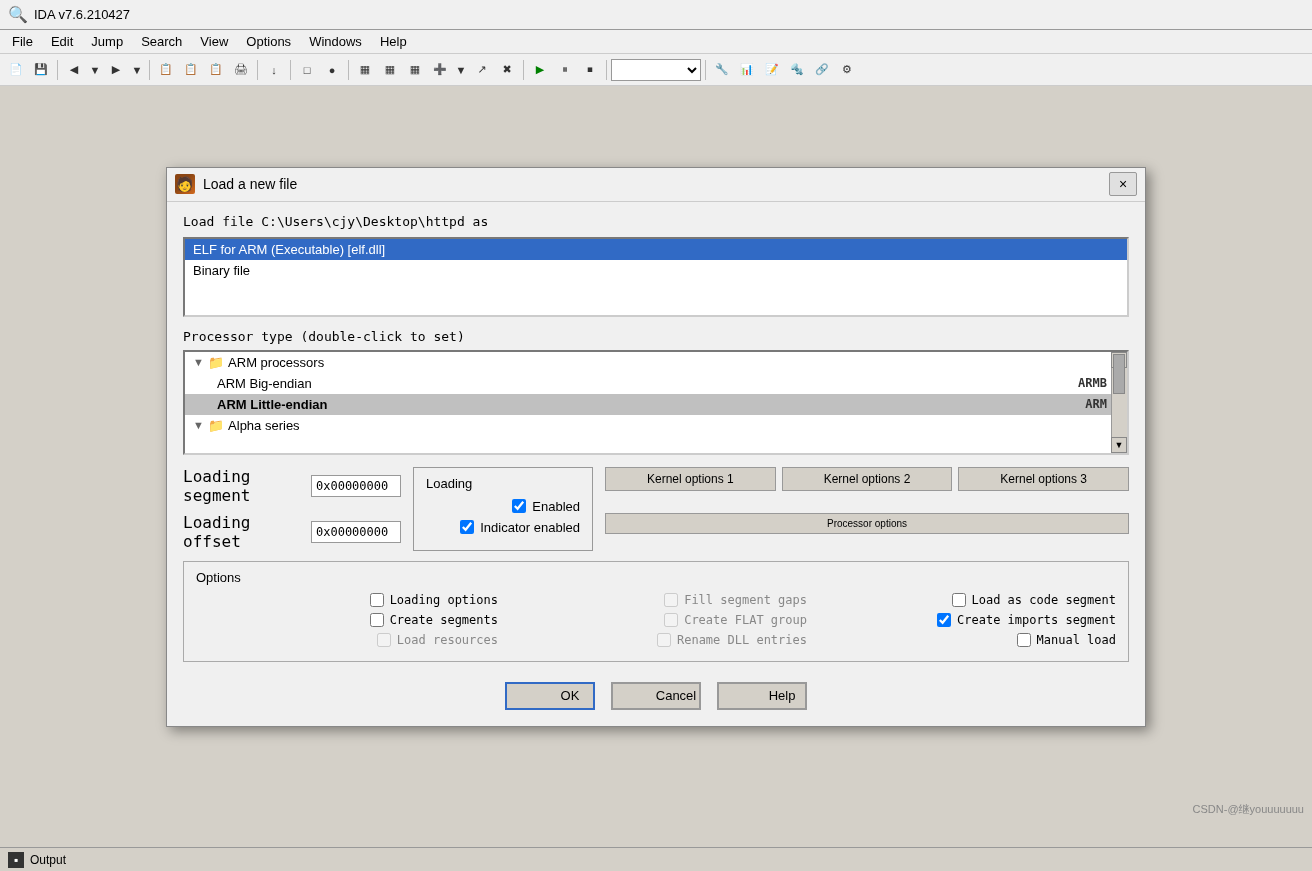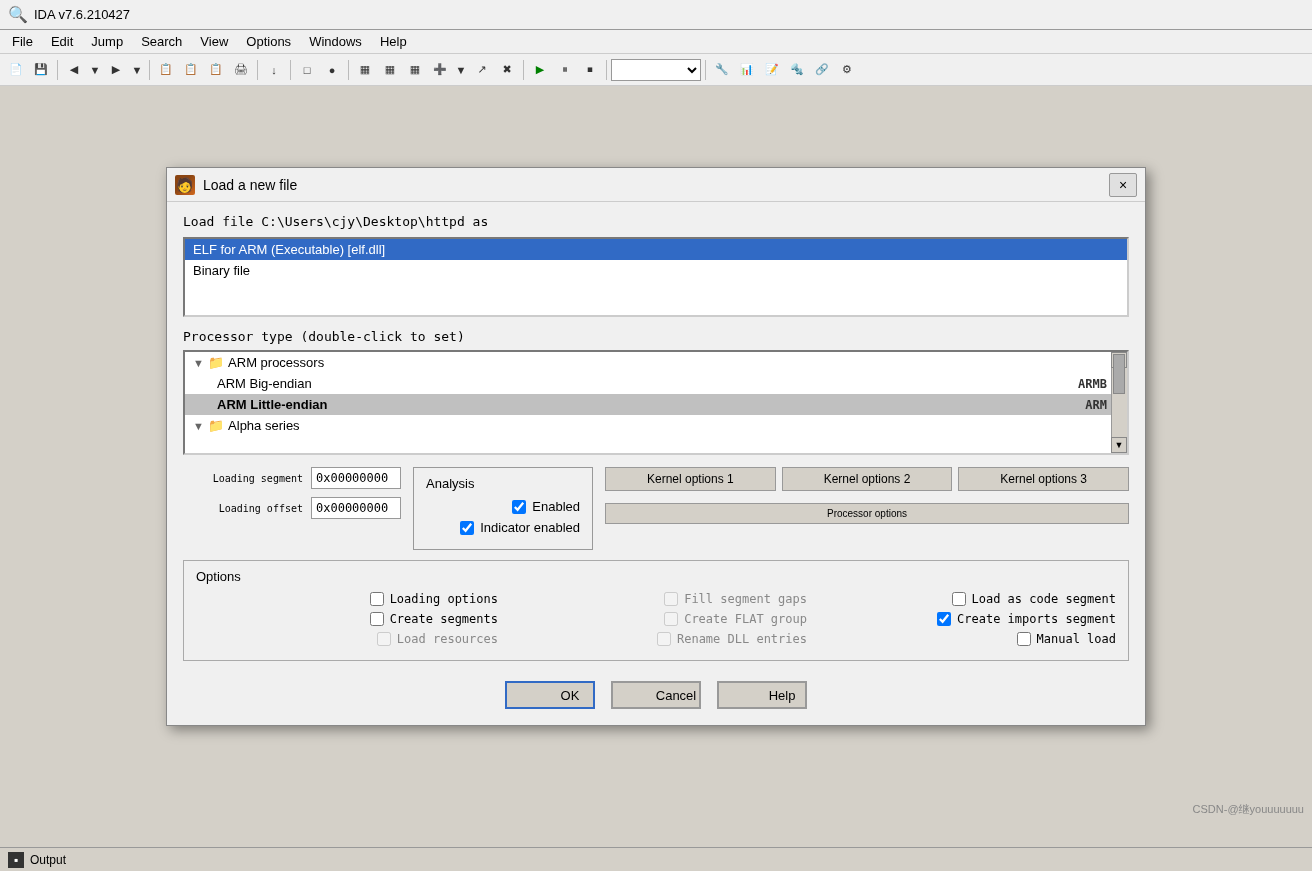--- a/index.html
+++ b/index.html
@@ -287,24 +287,24 @@
       flex-direction: column;
       gap: 8px;
       min-width: 200px;
     }
     .field-row {
       display: flex;
       align-items: center;
       gap: 8px;
     }
     .field-label {
-      font-size: 10px;
+      font-size: 16px;
       font-family: monospace;
       width: 120px;
-      text-align: right;
+      text-align: left;
     }
     .field-input {
       width: 90px;
       height: 22px;
       border: 1px solid #999;
       background: white;
       padding: 2px 4px;
       font-size: 12px;
       font-family: monospace;
     }
@@ -331,21 +331,21 @@
       height: 14px;
     }
     .checkbox-label {
       font-size: 13px;
     }
 
     
     .kernel-options {
       display: flex;
       flex-direction: column;
-      gap: 12px;
+      gap: 22px;
       flex: 1;
     }
     .kernel-row {
       display: flex;
       gap: 6px;
     }
     .kernel-btn {
       border: 1px solid #999;
       background: #d4d0c8;
       padding: 4px 12px;
@@ -542,21 +542,21 @@
               <label class="field-label">Loading segment</label>
               <input class="field-input" type="text" value="0x00000000" style="">
             </div>
             <div class="field-row">
               <label class="field-label">Loading offset</label>
               <input class="field-input" type="text" value="0x00000000" style="">
             </div>
           </div>
 
           <div class="analysis-section">
-            <div class="analysis-title">Analysis</div>
+            <div class="analysis-title">Loading</div>
             <div class="checkbox-row">
               <input type="checkbox" checked="" id="chk-enabled" style="">
               <label class="checkbox-label" for="chk-enabled">Enabled</label>
             </div>
             <div class="checkbox-row">
               <input type="checkbox" checked="" id="chk-indicator" style="">
               <label class="checkbox-label" for="chk-indicator">Indicator enabled</label>
             </div>
           </div>
 

